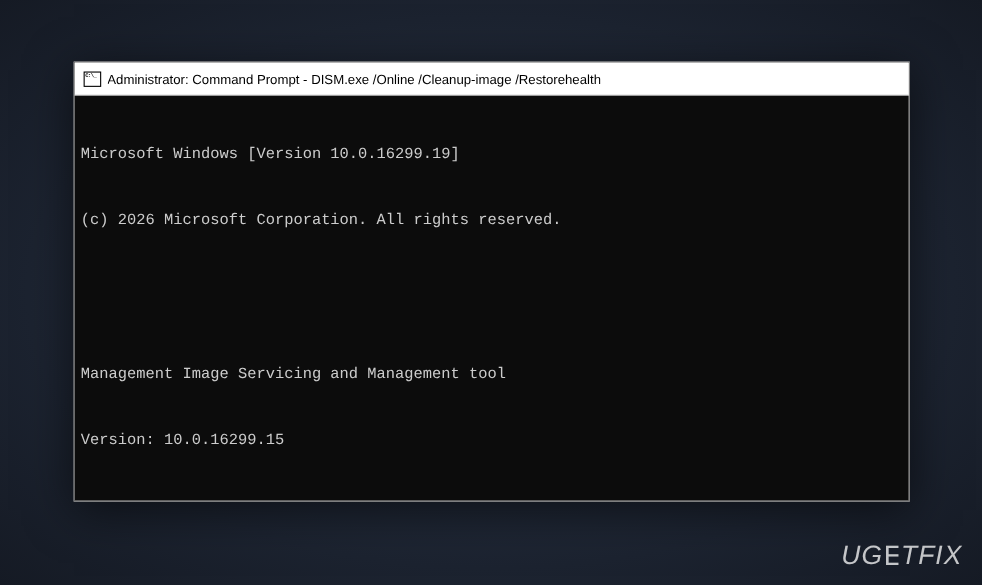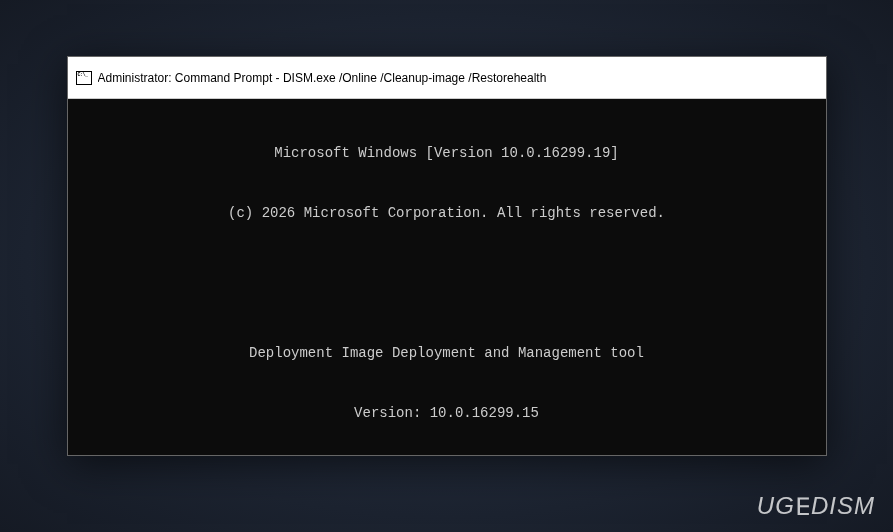--- a/index.html
+++ b/index.html
@@ -31,21 +31,21 @@
       width: 760px;
       height: 400px;
       background: #fff;
       border: 1px solid #666;
       box-shadow: 0 8px 40px rgba(0,0,0,0.6);
       display: flex;
       flex-direction: column;
       margin-top: -20px;
     }
     .titlebar {
-      height: 42px;
+      height: 30px;
       background: #fff;
       display: flex;
       align-items: center;
       padding: 0 8px;
       gap: 6px;
       border-bottom: 1px solid #ccc;
     }
     .title-icon {
       width: 16px;
       height: 14px;
@@ -74,21 +74,20 @@
     .console {
       flex: 1;
       background: #0c0c0c;
       color: #ccc;
       padding: 4px 6px;
       font-family: "Consolas", "Courier New", monospace;
       font-size: 14px;
       line-height: 20px;
       white-space: pre;
       overflow: hidden;
-      text-align: center;
     }
     .console-line {
       white-space: pre;
     }
     .watermark {
       position: absolute;
       bottom: 12px;
       right: 18px;
       font-family: "Arial", sans-serif;
       font-size: 24px;
@@ -111,24 +110,24 @@
 <div class="window">
   <div class="titlebar">
     <div class="title-icon"></div>
     <div class="title-text">Administrator: Command Prompt - DISM.exe  /Online /Cleanup-image /Restorehealth</div>
   </div>
   <div class="console">
     <div class="console-line">Microsoft Windows [Version 10.0.16299.19]</div>
     <div class="console-line">(c) 2026 Microsoft Corporation. All rights reserved.</div>
     <div class="console-line"></div>
     <div class="console-line"></div>
-    <div class="console-line">Deployment Image Deployment and Management tool</div>
+    <div class="console-line">Management Image Servicing and Management tool</div>
     <div class="console-line">Version: 10.0.16299.15</div>
     <div class="console-line"></div>
     
     <div class="console-line"></div>
     
   </div>
 </div>
 
 <div class="watermark">
-  <span>UG</span><span class="e-glyph">∃</span><span>DISM</span>
+  <span>UG</span><span class="e-glyph">∃</span><span>TFIX</span>
 </div>
 
 </body></html>

